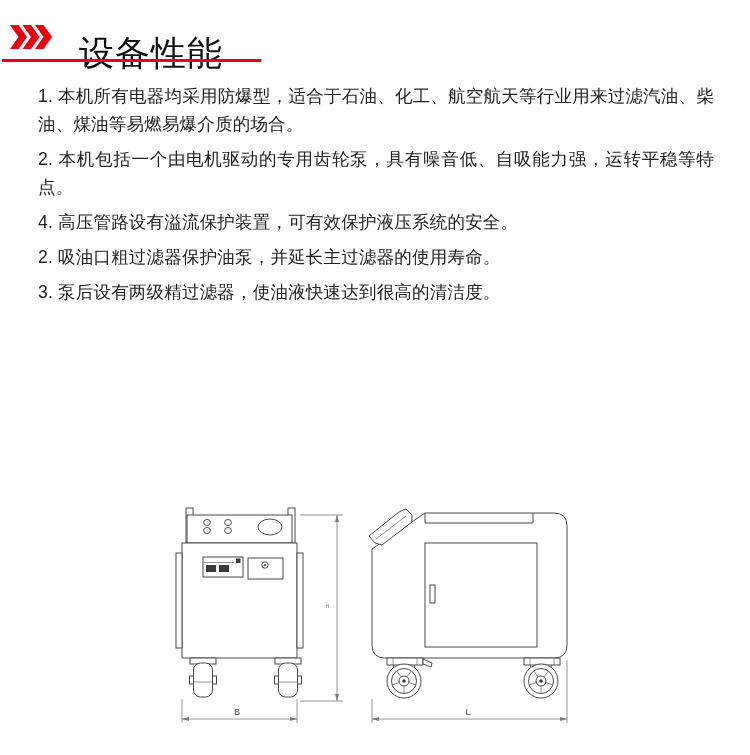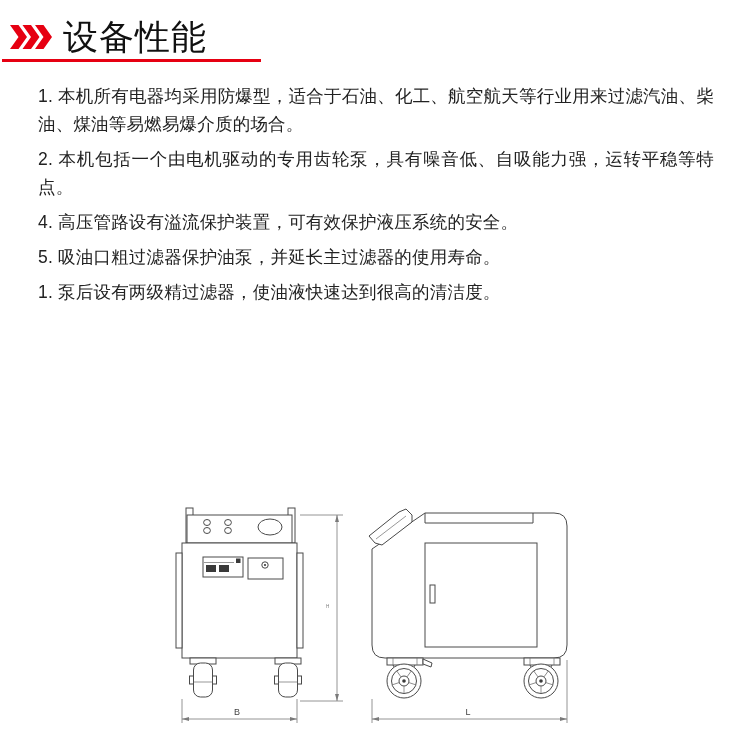--- a/index.html
+++ b/index.html
@@ -1,21 +1,21 @@
 <!DOCTYPE html>
 <html><head>
 <meta charset="utf-8">
 <style>
   html,body{margin:0;padding:0;background:#fff;}
   .page{position:relative;width:750px;height:755px;background:#ffffff;overflow:hidden;
         font-family:"Liberation Sans","DejaVu Sans",sans-serif;}
   
   .hdr{position:absolute;left:0;top:0;width:750px;height:70px;}
   .chev{position:absolute;left:10px;top:25px;width:42px;height:24px;}
-  .title{position:absolute;left:63px;top:17px;margin:0;font-size:35px;line-height:40px;
+  .title{position:absolute;left:63px;top:17px;margin:16px;font-size:35px;line-height:40px;
          font-weight:500;color:#111;letter-spacing:1px;}
   .underline{position:absolute;left:2px;top:59px;width:259px;height:3px;background:#e60012;}
   
   .features{position:absolute;left:38px;top:82px;width:676px;}
   .features p{margin:0 0 7px 0;font-size:17.5px;line-height:28px;color:#222;
               text-align:justify;letter-spacing:0.2px;}
   
   .drawings{position:absolute;left:160px;top:495px;width:480px;height:250px;}
   .drawings svg{display:block;}
   .ln{fill:none;stroke:#4a4a4a;stroke-width:1;}
@@ -39,22 +39,22 @@
       <polygon points="25,0 33.5,0 42,12 33.5,24 25,24 33.5,12" fill="#e60012"></polygon>
     </svg>
     <h1 class="title">设备性能</h1>
     <div class="underline"></div>
   </div>
 
   <div class="features">
     <p>1. 本机所有电器均采用防爆型，适合于石油、化工、航空航天等行业用来过滤汽油、柴油、煤油等易燃易爆介质的场合。</p>
     <p>2. 本机包括一个由电机驱动的专用齿轮泵，具有噪音低、自吸能力强，运转平稳等特点。</p>
     <p>4. 高压管路设有溢流保护装置，可有效保护液压系统的安全。</p>
-    <p>5. 吸油口粗过滤器保护油泵，并延长主过滤器的使用寿命。</p>
-    <p>1. 泵后设有两级精过滤器，使油液快速达到很高的清洁度。</p>
+    <p>2. 吸油口粗过滤器保护油泵，并延长主过滤器的使用寿命。</p>
+    <p>3. 泵后设有两级精过滤器，使油液快速达到很高的清洁度。</p>
   </div>
 
   <div class="drawings">
     <svg width="480" height="250" viewBox="0 0 480 250">
 
       <g>
 
         <rect class="lnw" x="26" y="13" width="7" height="35"></rect>
         <rect class="lnw" x="128" y="13" width="7" height="35"></rect>
 

